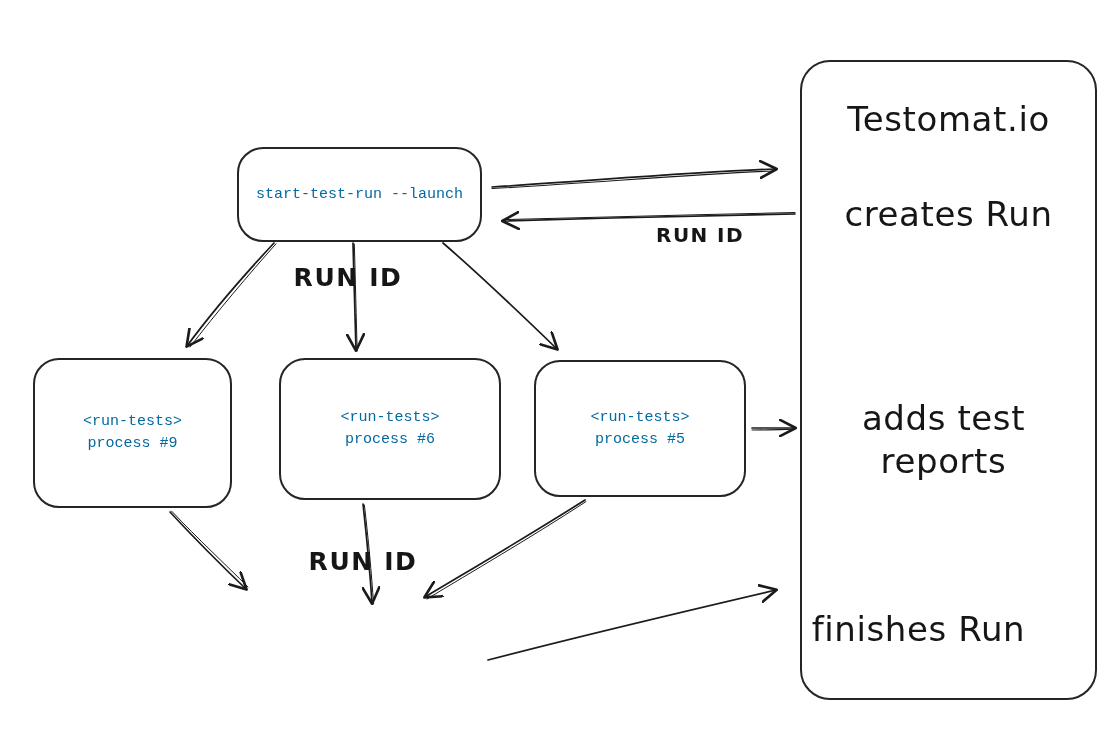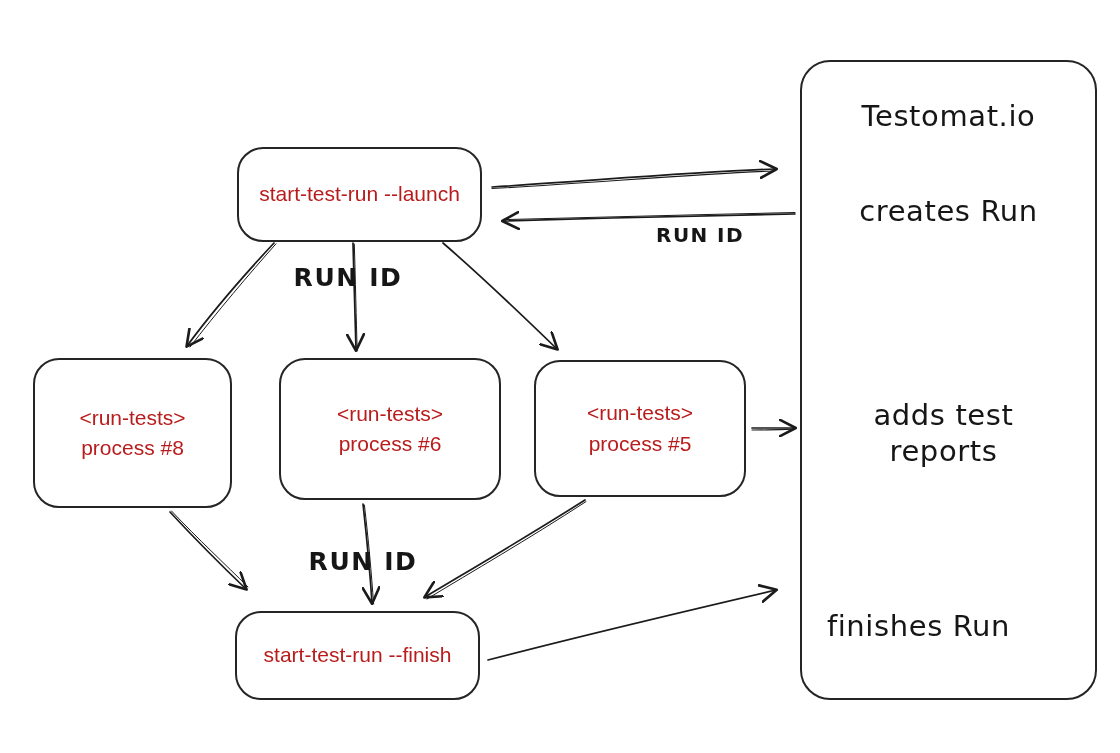--- a/index.html
+++ b/index.html
@@ -34,44 +34,44 @@
     border: 2px solid #252525;
     border-radius: 26px;
     background: #ffffff;
     display: flex;
     flex-direction: column;
     align-items: center;
     justify-content: center;
     text-align: center;
   }
   .node-mono {
-    font-family: Liberation Sans, sans-serif;
-    font-size: 21px;
-    color: #b91c1c;
+    font-family: Liberation Mono, monospace;
+    font-size: 15px;
+    color: #0369a1;
     letter-spacing: 0px;
     line-height: 1.45;
     white-space: pre;
   }
   .panel {
     position: absolute;
     box-sizing: border-box;
     border: 2px solid #252525;
     border-radius: 30px;
     background: #ffffff;
   }
   .hand {
     position: absolute;
     font-family: "DejaVu Sans", sans-serif;
     color: #161616;
     text-align: center;
     line-height: 1.25;
     white-space: pre-line;
   }
   .panel-label {
-    font-size: 29px;
+    font-size: 34px;
     letter-spacing: 0.6px;
   }
   .edge-label {
     font-size: 25px;
     font-weight: 700;
     letter-spacing: 1.6px;
   }
   .edge-label-sm {
     font-size: 20px;
     font-weight: 700;
@@ -121,36 +121,33 @@
       <path d="M488,660 C580,636 686,611 776,590" marker-end="url(#ah)"></path>
     </g>
   </svg>
 
   <div class="node" style="left:237px; top:147px; width:245px; height:95px;">
     <div class="node-mono">start-test-run --launch</div>
   </div>
 
   <div class="node" style="left:33px; top:358px; width:199px; height:150px;">
     <div class="node-mono">&lt;run-tests&gt;</div>
-    <div class="node-mono">process #8</div>
+    <div class="node-mono">process #9</div>
   </div>
 
   <div class="node" style="left:279px; top:358px; width:222px; height:142px;">
     <div class="node-mono">&lt;run-tests&gt;</div>
     <div class="node-mono">process #6</div>
   </div>
 
   <div class="node" style="left:534px; top:360px; width:212px; height:137px;">
     <div class="node-mono">&lt;run-tests&gt;</div>
     <div class="node-mono">process #5</div>
   </div>
 
-  <div class="node" style="left:235px; top:611px; width:245px; height:89px;">
-    <div class="node-mono">start-test-run --finish</div>
-  </div>
 
   <div class="panel" style="left:800px; top:60px; width:297px; height:640px;"></div>
 
   <div class="hand panel-label" style="left:800px; top:98px; width:297px;">Testomat.io</div>
 
   <div class="hand panel-label" style="left:800px; top:193px; width:297px;">creates Run</div>
 
   <div class="hand panel-label" style="left:800px; top:397px; width:287px;">adds test
 reports</div>
 

